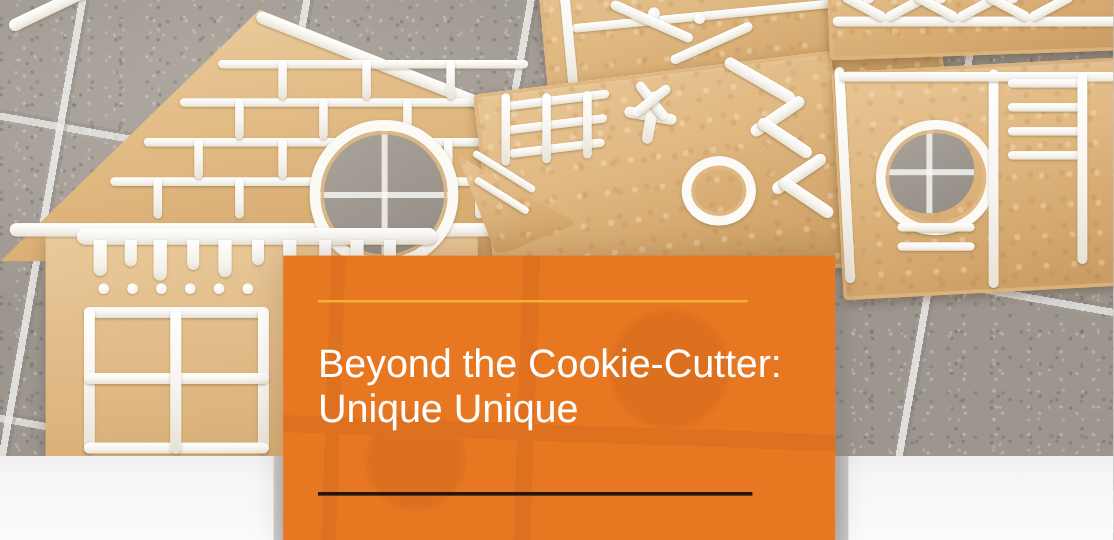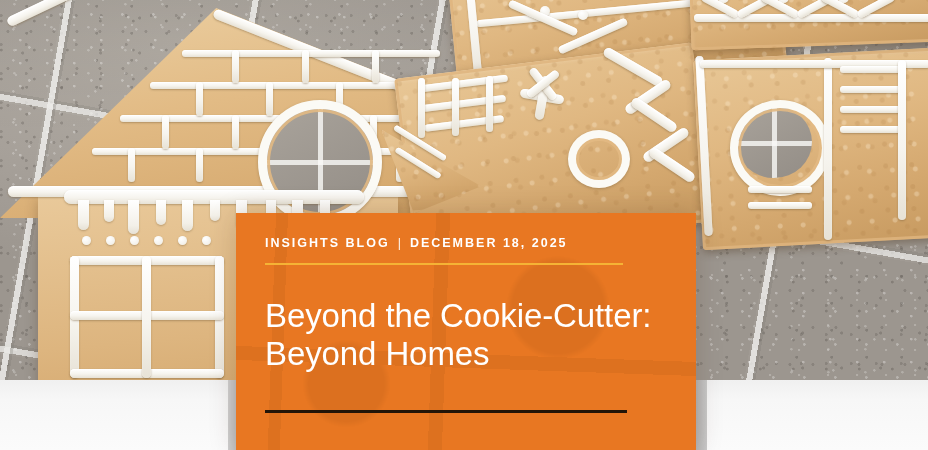--- a/index.html
+++ b/index.html
@@ -372,30 +372,25 @@
   </div>
 
   <div class="page-band"></div>
   <div class="band-edge-left"></div>
   <div class="band-edge-right"></div>
 
   <div class="card">
     <div class="card-texture"></div>
     <div class="card-inner">
 
-      <div class="eyebrow">
-        <span>INSIGHTS BLOG</span>
-        <span class="sep">|</span>
-        <span>DECEMBER 18, 2025</span>
-      </div>
 
       <div class="rule-top"></div>
 
       <h1 class="headline">
         <span class="hl-line">Beyond the Cookie-Cutter:</span>
-        <span class="hl-line">Beyond Homes</span>
+        <span class="hl-line">Unique Unique</span>
       </h1>
 
       <div class="rule-bottom"></div>
     </div>
   </div>
 
 </div>
 
 </body></html>

